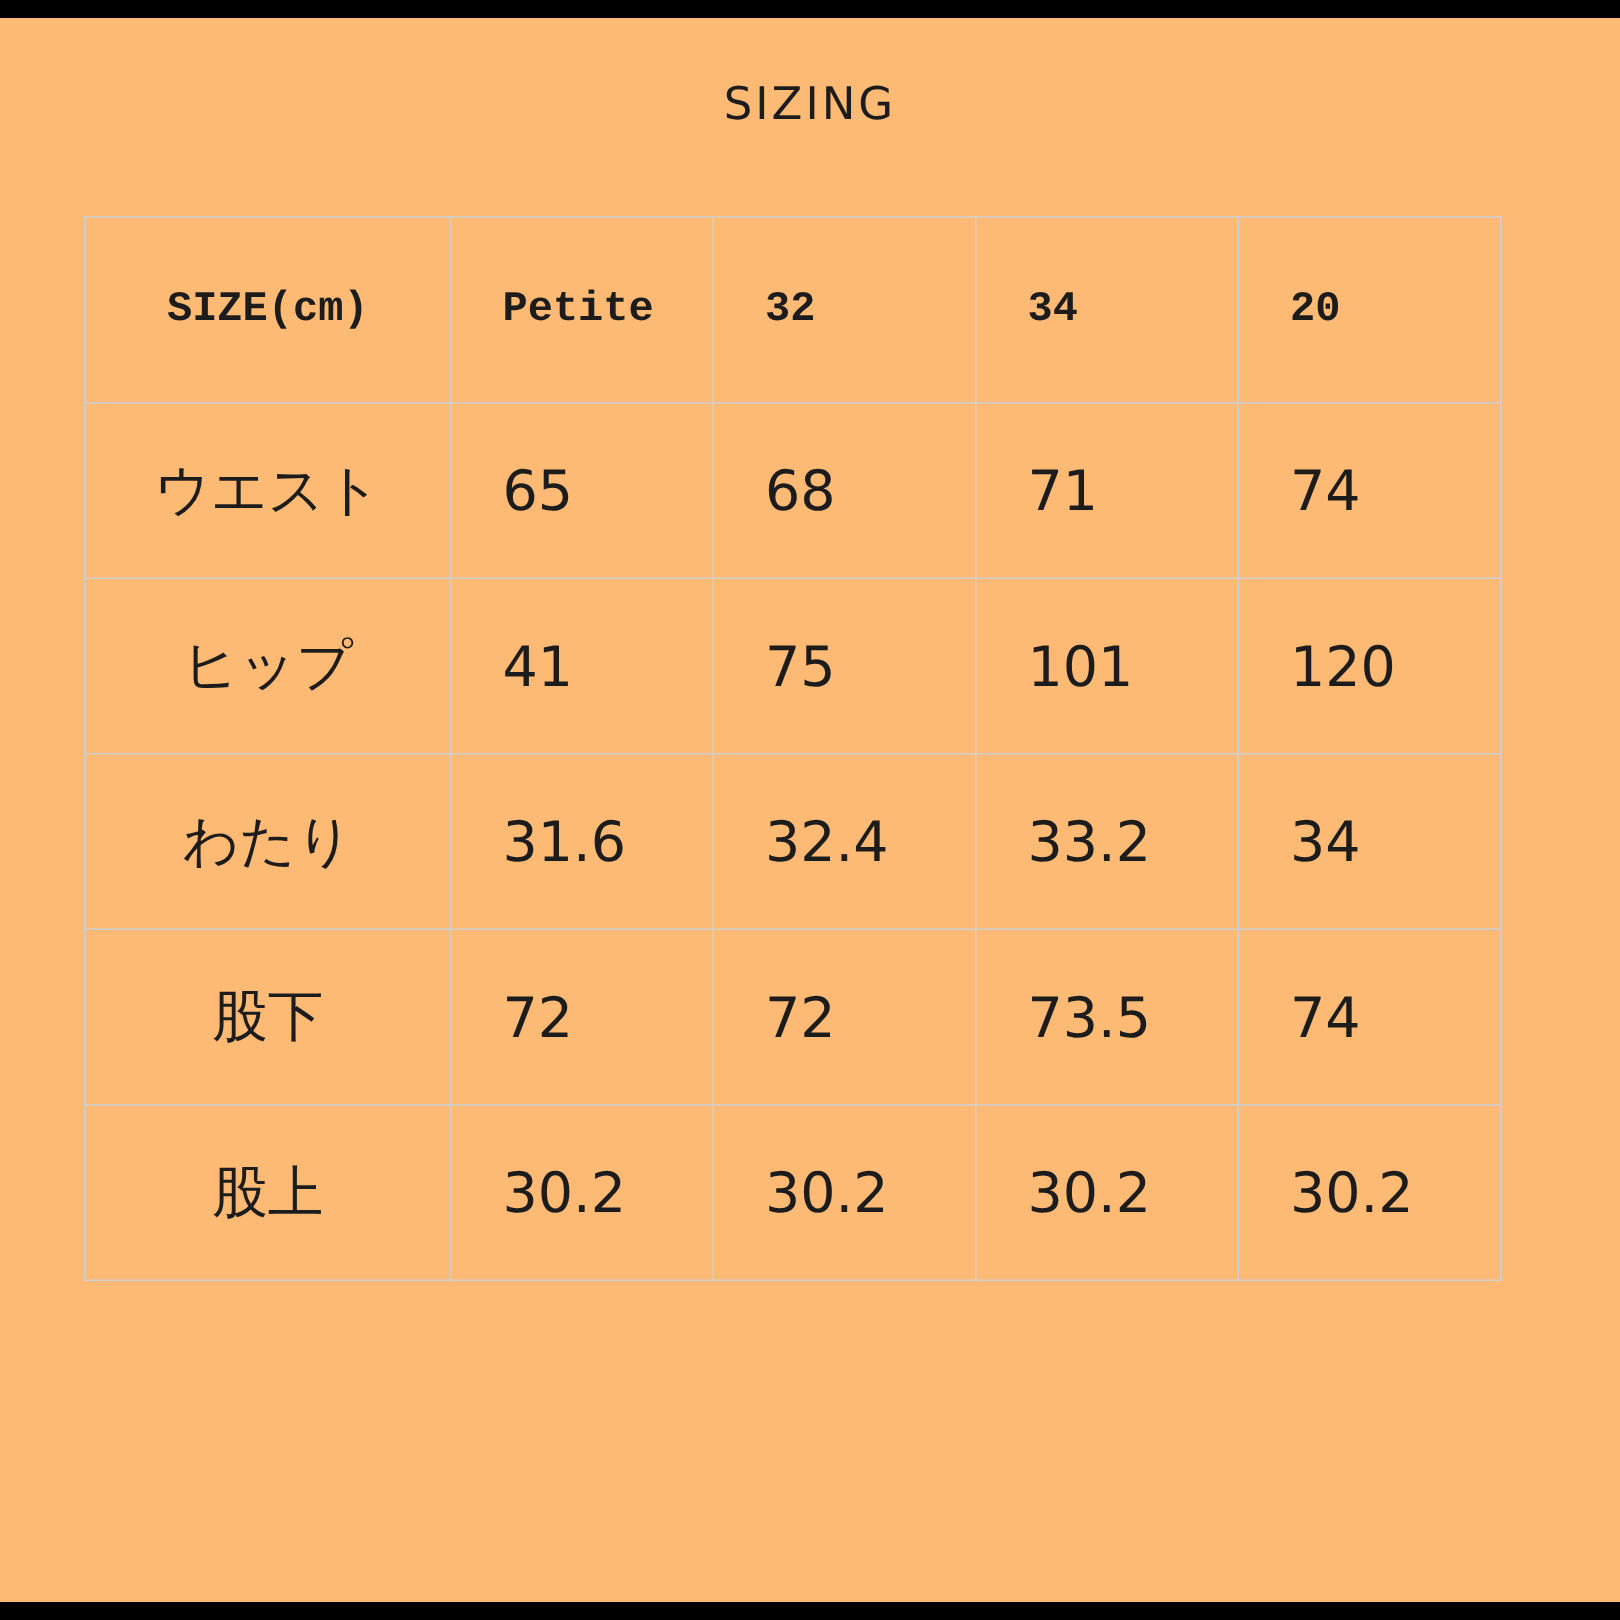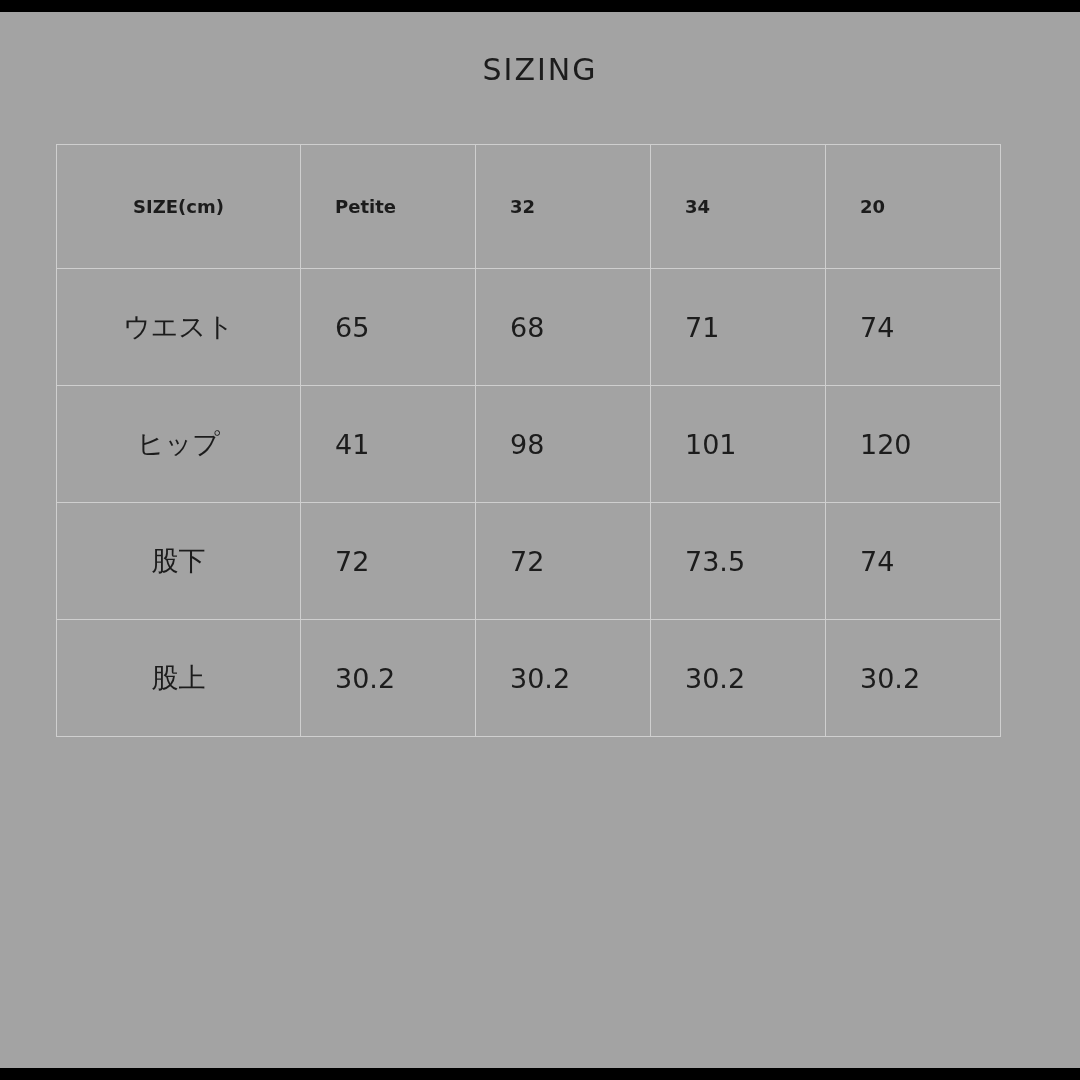--- a/index.html
+++ b/index.html
@@ -4,21 +4,21 @@
 <style>
   html, body {
     margin: 0;
     padding: 0;
     background: #ffffff;
   }
   .page {
     width: 1080px;
     height: 1080px;
     position: relative;
-    background: #a3a3a3;
+    background: #fdba74;
     font-family: "DejaVu Sans", "Liberation Sans", sans-serif;
     overflow: hidden;
   }
   .top-bar {
     position: absolute;
     top: 0;
     left: 0;
     width: 1080px;
     height: 12px;
     background: #000000;
@@ -51,30 +51,31 @@
   table.size-table {
     border-collapse: collapse;
     width: 944px;
     table-layout: fixed;
   }
   table.size-table td, table.size-table th {
     border: 1px solid #cfcfcf;
     height: 117px;
     padding: 0 0 0 34px;
     font-weight: 400;
-    font-size: 27px;
+    font-size: 37px;
     color: #1c1c1c;
     text-align: left;
     vertical-align: middle;
     box-sizing: border-box;
   }
   table.size-table tr:first-child th {
     font-weight: 700;
-    font-size: 18px;
+    font-size: 28px;
     height: 124px;
+    font-family: Liberation Mono, monospace;
   }
   table.size-table td.rowhead, table.size-table th.rowhead {
     width: 244px;
     text-align: center;
     padding-left: 0;
   }
   table.size-table tr:first-child th.rowhead {
     text-align: center;
   }
   table.size-table td.val, table.size-table th.val {
@@ -116,23 +117,30 @@
         <tr>
           <td class="rowhead">ウエスト</td>
           <td class="val">65</td>
           <td class="val">68</td>
           <td class="val">71</td>
           <td class="val">74</td>
         </tr>
         <tr>
           <td class="rowhead">ヒップ</td>
           <td class="val">41</td>
-          <td class="val">98</td>
+          <td class="val">75</td>
           <td class="val">101</td>
           <td class="val">120</td>
+        </tr>
+        <tr>
+          <td class="rowhead">わたり</td>
+          <td class="val">31.6</td>
+          <td class="val">32.4</td>
+          <td class="val">33.2</td>
+          <td class="val">34</td>
         </tr>
         <tr>
           <td class="rowhead">股下</td>
           <td class="val">72</td>
           <td class="val">72</td>
           <td class="val">73.5</td>
           <td class="val">74</td>
         </tr>
         <tr>
           <td class="rowhead">股上</td>

